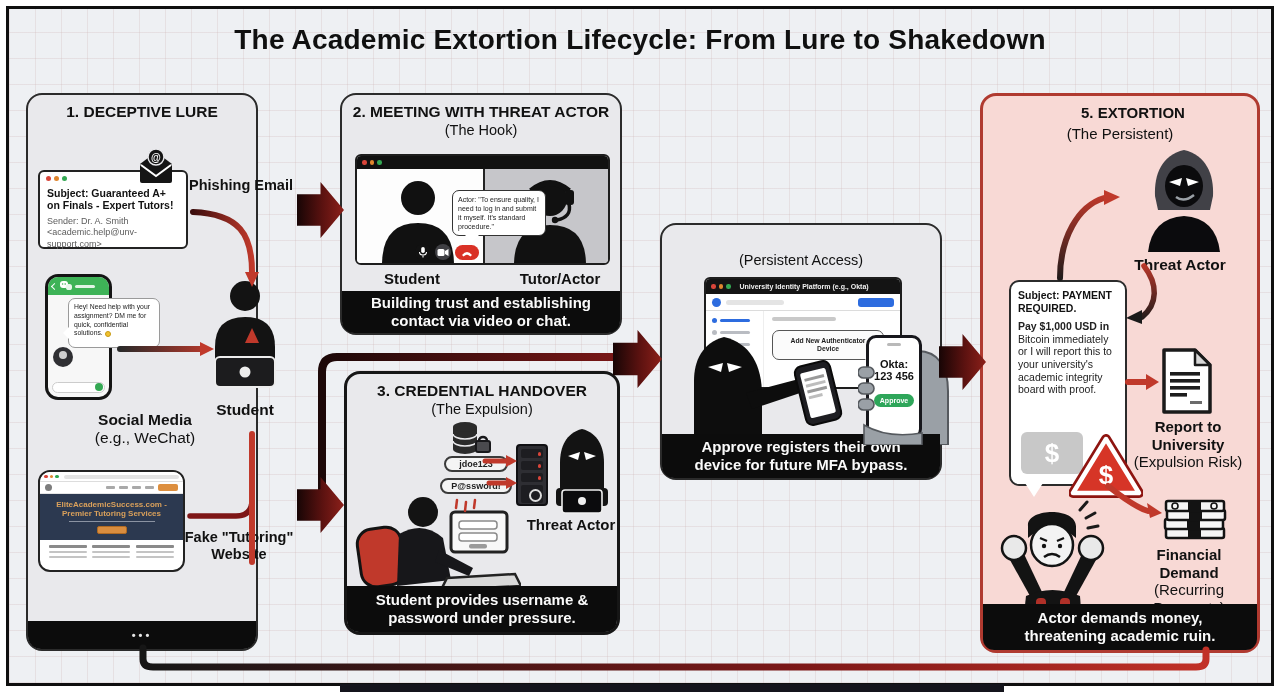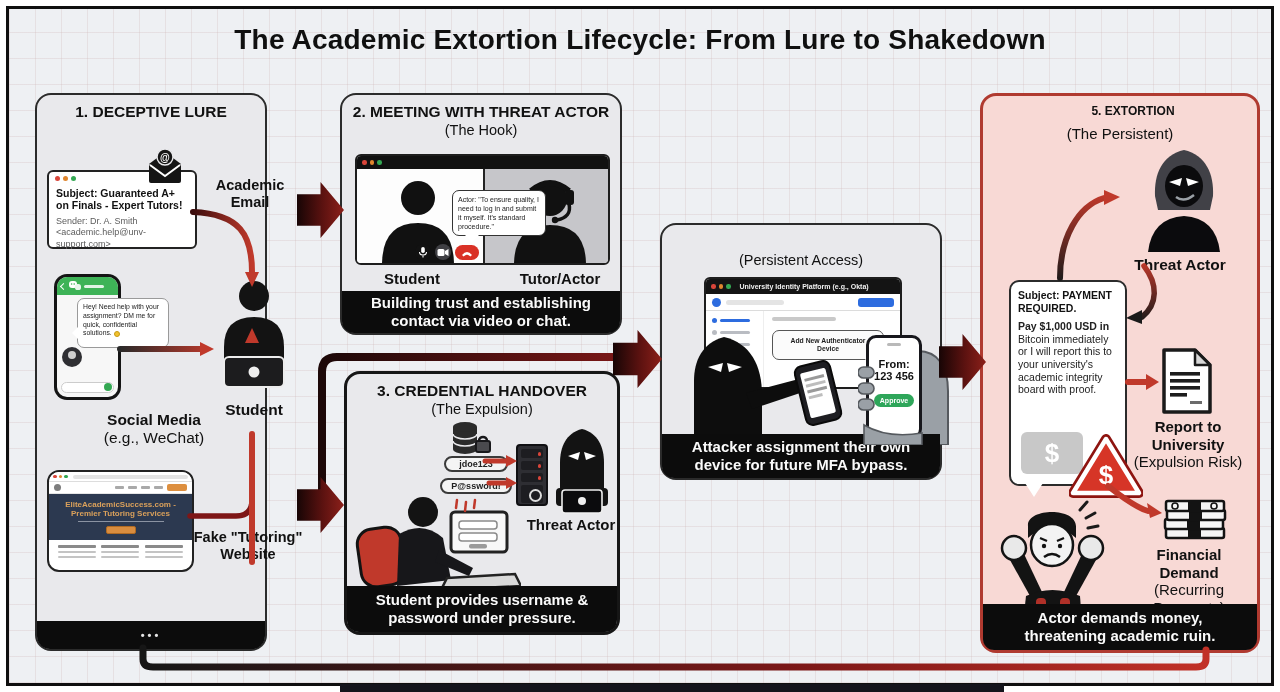--- a/index.html
+++ b/index.html
@@ -166,21 +166,21 @@
 
   .person-label { font-weight:700; font-size:15px; }
 </style>
 </head>
 <body>
 
 <div class="canvas">
   <div class="frame"></div>
   <div class="title">The Academic Extortion Lifecycle: From Lure to Shakedown</div>
 
-  <div class="panel" style="left:35px; top:93px; width:232px; height:558px;">
+  <div class="panel" style="left:26px; top:93px; width:232px; height:558px;">
     <div class="p-head">1. DECEPTIVE LURE</div>
 
     <div class="email-card">
       <div class="dots">
           <i></i>
           <i></i>
           <i></i>
         </div>
       <div class="email-subject">Subject: Guaranteed A+ on Finals - Expert Tutors!</div>
       <div class="email-sender">
@@ -190,21 +190,21 @@
     </div>
     <div class="envelope">
       <svg width="44" height="40" viewBox="0 0 44 40">
         <polygon points="6,17 22,5 38,17" fill="#151515"></polygon>
         <rect x="6" y="17" width="32" height="19" rx="2" fill="#151515"></rect>
         <path d="M7,18 L22,29 L37,18" stroke="#ffffff" stroke-width="2" fill="none"></path>
         <circle cx="22" cy="10" r="8" fill="#151515" stroke="#e9e9ec" stroke-width="1.5"></circle>
         <text x="22" y="13.5" text-anchor="middle" font-size="10" font-weight="bold" fill="#ffffff" font-family="Liberation Sans, sans-serif">@</text>
       </svg>
     </div>
-    <div class="lbl" style="left:160px; top:82px; width:106px;">Academic Email</div>
+    <div class="lbl" style="left:160px; top:82px; width:106px;">Phishing Email</div>
 
     <div class="lure-phone">
       <div class="lure-screen">
         <div class="wc-header">
           <span class="wc-back"></span>
           <svg width="12" height="10" viewBox="0 0 12 10">
             <rect x="0" y="0" width="8" height="7" rx="3" fill="#fff"></rect>
             <circle cx="2.6" cy="3" r=".8" fill="#3eb357"></circle>
               <circle cx="5.2" cy="3" r=".8" fill="#3eb357"></circle>
             <rect x="6" y="3" width="6" height="6" rx="2.6" fill="#e8f6ec"></rect>
@@ -456,37 +456,37 @@
         <rect x="146" y="59" width="14" height="3" fill="#bdbdbd"></rect>
       </g>
     </svg>
 
     <div class="code-phone-wrap">
       <svg style="position:absolute; left:0; top:0;" width="92" height="112" viewBox="0 0 92 112">
         <path d="M60,18 C80,18 90,34 90,58 L90,112 L46,112 L46,96 Z" fill="#9aa0a6" stroke="#55595e" stroke-width="2"></path>
       </svg>
       <div class="code-phone">
         <div class="speaker"></div>
-        <div class="code-label">From:</div>
+        <div class="code-label">Okta:</div>
         <div class="code-value">123 456</div>
         <div class="approve-btn">Approve</div>
       </div>
       <svg style="position:absolute; left:0; top:0; z-index:3;" width="92" height="112" viewBox="0 0 92 112">
         <rect x="0" y="34" width="16" height="11" rx="5.5" fill="#9aa0a6" stroke="#55595e" stroke-width="1.6"></rect>
         <rect x="0" y="50" width="16" height="11" rx="5.5" fill="#9aa0a6" stroke="#55595e" stroke-width="1.6"></rect>
         <rect x="0" y="66" width="16" height="11" rx="5.5" fill="#9aa0a6" stroke="#55595e" stroke-width="1.6"></rect>
         <path d="M6,92 Q30,106 64,100 L64,112 L6,112 Z" fill="#9aa0a6" stroke="#55595e" stroke-width="1.6"></path>
       </svg>
     </div>
 
-    <div class="cap" style="height:44px;">Attacker assignment their own device for future MFA bypass.</div>
+    <div class="cap" style="height:44px;">Approve registers their own device for future MFA bypass.</div>
   </div>
 
   <div class="panel pink" style="left:980px; top:93px; width:280px; height:560px;">
-    <div class="p-head" style="font-size:12px;padding-left:26px;">5. EXTORTION</div>
+    <div class="p-head" style="font-size:15px;padding-left:26px;">5. EXTORTION</div>
     <div class="p-sub" style="top:29px; font-size:15px;">(The Persistent)</div>
 
     <svg style="position:absolute; left:160px; top:52px;" width="82" height="104" viewBox="0 0 82 104">
       <path d="M41,2 C19,7 11,26 12,48 L15,62 L67,62 L70,48 C71,26 63,7 41,2 Z" fill="#414147"></path>
       <ellipse cx="41" cy="38" rx="19" ry="21" fill="#0b0b0d"></ellipse>
       <polygon points="26,34 39,30 37,38" fill="#fff"></polygon>
       <polygon points="56,34 43,30 45,38" fill="#fff"></polygon>
       <path d="M33,49 Q41,55 51,47" stroke="#9aa0a6" stroke-width="2.4" fill="none"></path>
       <path d="M5,104 Q9,70 41,68 Q73,70 77,104 Z" fill="#0b0b0d"></path>
     </svg>

